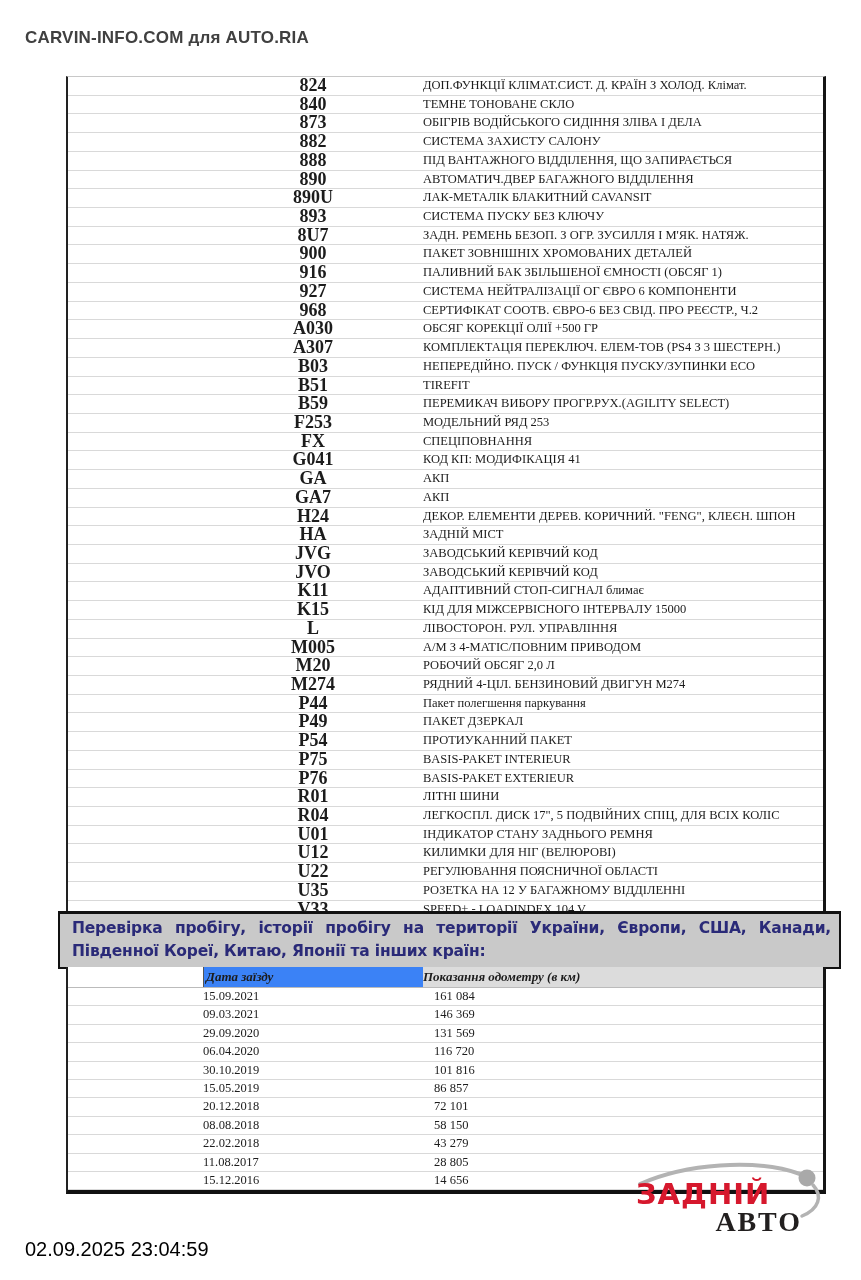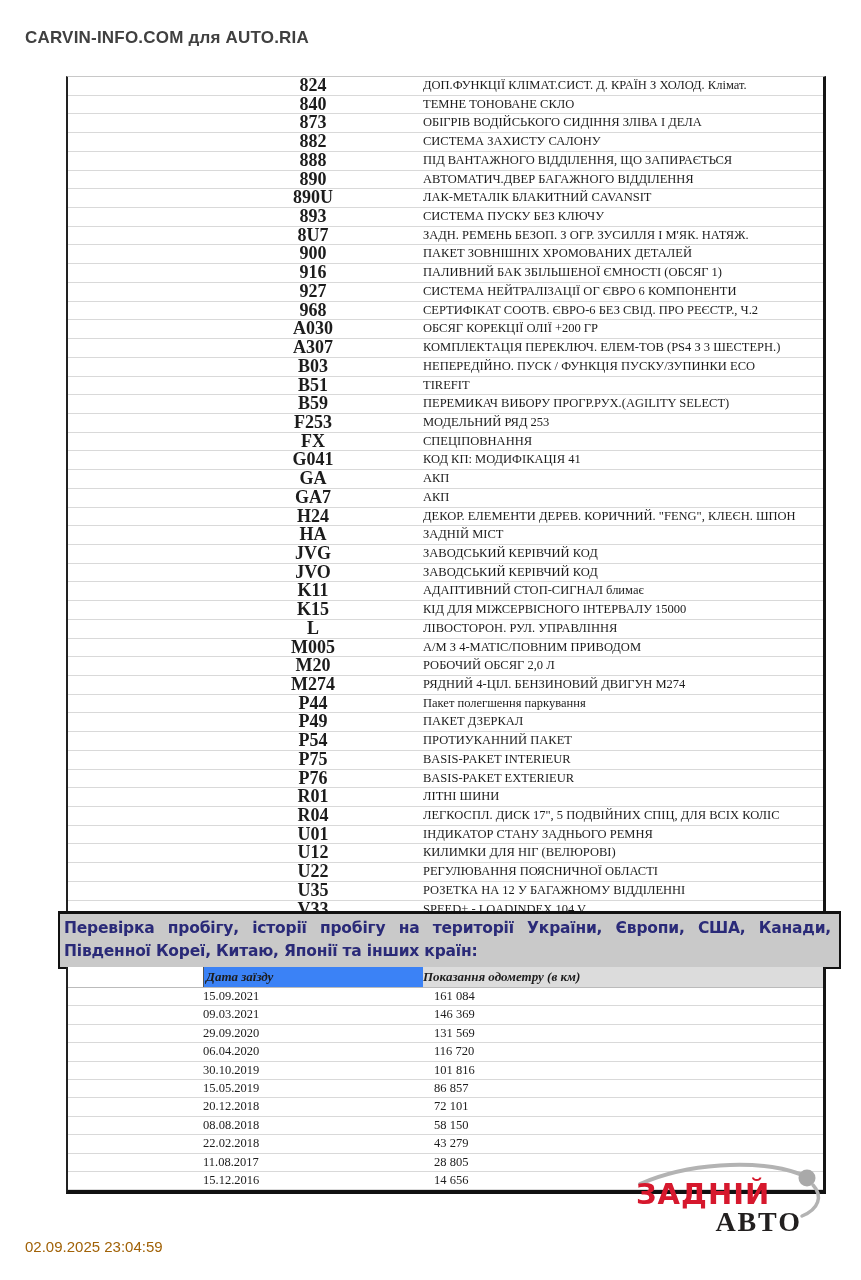--- a/index.html
+++ b/index.html
@@ -16,21 +16,21 @@
         border-top:1px solid #c8c8c8;box-sizing:border-box;background:#fff;}
   .opt-row{display:flex;height:17.72px;border-bottom:1px solid #d9d9d9;overflow:hidden;}
   .cell{box-sizing:border-box;line-height:17.5px;white-space:nowrap;overflow:hidden;}
   .c-empty{width:135px;flex:0 0 135px;}
   .c-code{width:220px;flex:0 0 220px;font-weight:bold;font-size:18px;text-align:center;}
   .c-desc{flex:1;font-size:12.5px;}
 
   
   .mileage-banner{position:absolute;left:58px;top:911px;width:783px;box-sizing:border-box;
         background:#c9c9c9;border:2px solid #111;border-top-width:3px;
-        padding:3px 8px 4px 4px;
+        padding:3px 8px 4px 12px;
         font-family:"DejaVu Sans","Liberation Sans",sans-serif;
         font-weight:bold;font-size:15.5px;line-height:23px;color:#2a2a78;
         text-align:justify;letter-spacing:-0.2px;}
 
   
   .mileage-table{position:absolute;left:66px;top:967px;width:760px;box-sizing:border-box;
         border-left:2px solid #222;border-right:3px solid #151515;
         border-bottom:4px solid #111;background:#fff;}
   .mil-header{display:flex;height:20px;border-bottom:1px solid #bbb;}
   .h-cell{box-sizing:border-box;font-weight:bold;font-style:italic;font-size:13px;
@@ -38,21 +38,21 @@
   .h-empty{width:135px;flex:0 0 135px;background:#fff;}
   .h-date{width:220px;flex:0 0 220px;background:#3b82f6;border-left:1px solid #555;padding-left:2px;}
   .h-odo{flex:1;background:#dcdcdc;}
   .mil-row{display:flex;height:17.4px;border-bottom:1px solid #d9d9d9;overflow:hidden;}
   .c-date{width:220px;flex:0 0 220px;font-size:12.5px;}
   .c-odo{flex:1;font-size:12.5px;margin-left:11px;}
 
   
   .footer-timestamp{position:absolute;left:25px;top:1238px;
         font-family:"Liberation Sans","DejaVu Sans",sans-serif;
-        font-size:15px;color:#a16207;}
+        font-size:20px;color:#000000;}
 
   
   .logo{position:absolute;left:630px;top:1160px;width:210px;height:82px;z-index:5;
         font-family:"DejaVu Sans","Liberation Sans",sans-serif;}
   .logo svg{position:absolute;left:0;top:0;}
   .logo-l1{position:absolute;left:6px;top:20px;font-size:29px;font-weight:bold;
         letter-spacing:1px;color:#d6182d;line-height:28px;}
   .logo-l2{position:absolute;left:0;top:48px;width:172px;text-align:right;
         font-size:28px;font-weight:bold;letter-spacing:2px;color:#221f1f;line-height:27px;font-family:Liberation Serif, serif;}
 </style>
@@ -126,21 +126,21 @@
           <div class="cell c-desc">СИСТЕМА НЕЙТРАЛІЗАЦІЇ ОГ ЄВРО 6 КОМПОНЕНТИ</div>
         </div>
         <div class="opt-row">
           <div class="cell c-empty"></div>
           <div class="cell c-code">968</div>
           <div class="cell c-desc">СЕРТИФІКАТ СООТВ. ЄВРО-6 БЕЗ СВІД. ПРО РЕЄСТР., Ч.2</div>
         </div>
         <div class="opt-row">
           <div class="cell c-empty"></div>
           <div class="cell c-code">A030</div>
-          <div class="cell c-desc">ОБСЯГ КОРЕКЦІЇ ОЛІЇ +200 ГР</div>
+          <div class="cell c-desc">ОБСЯГ КОРЕКЦІЇ ОЛІЇ +500 ГР</div>
         </div>
         <div class="opt-row">
           <div class="cell c-empty"></div>
           <div class="cell c-code">A307</div>
           <div class="cell c-desc">КОМПЛЕКТАЦІЯ ПЕРЕКЛЮЧ. ЕЛЕМ-ТОВ (PS4 З 3 ШЕСТЕРН.)</div>
         </div>
         <div class="opt-row">
           <div class="cell c-empty"></div>
           <div class="cell c-code">B03</div>
           <div class="cell c-desc">НЕПЕРЕДІЙНО. ПУСК / ФУНКЦІЯ ПУСКУ/ЗУПИНКИ ECO</div>

